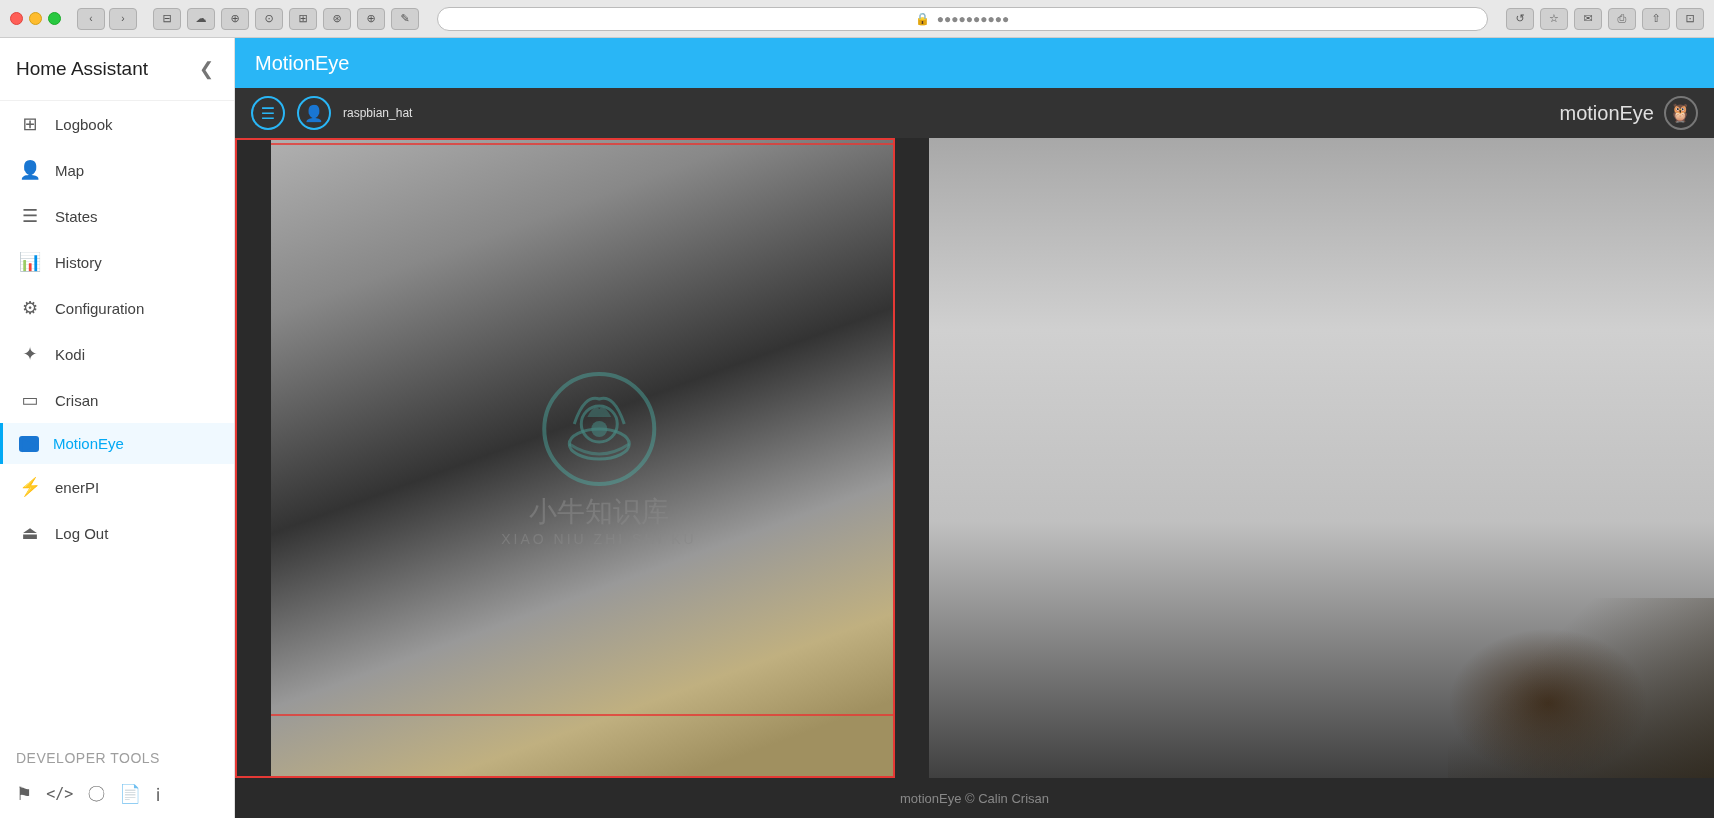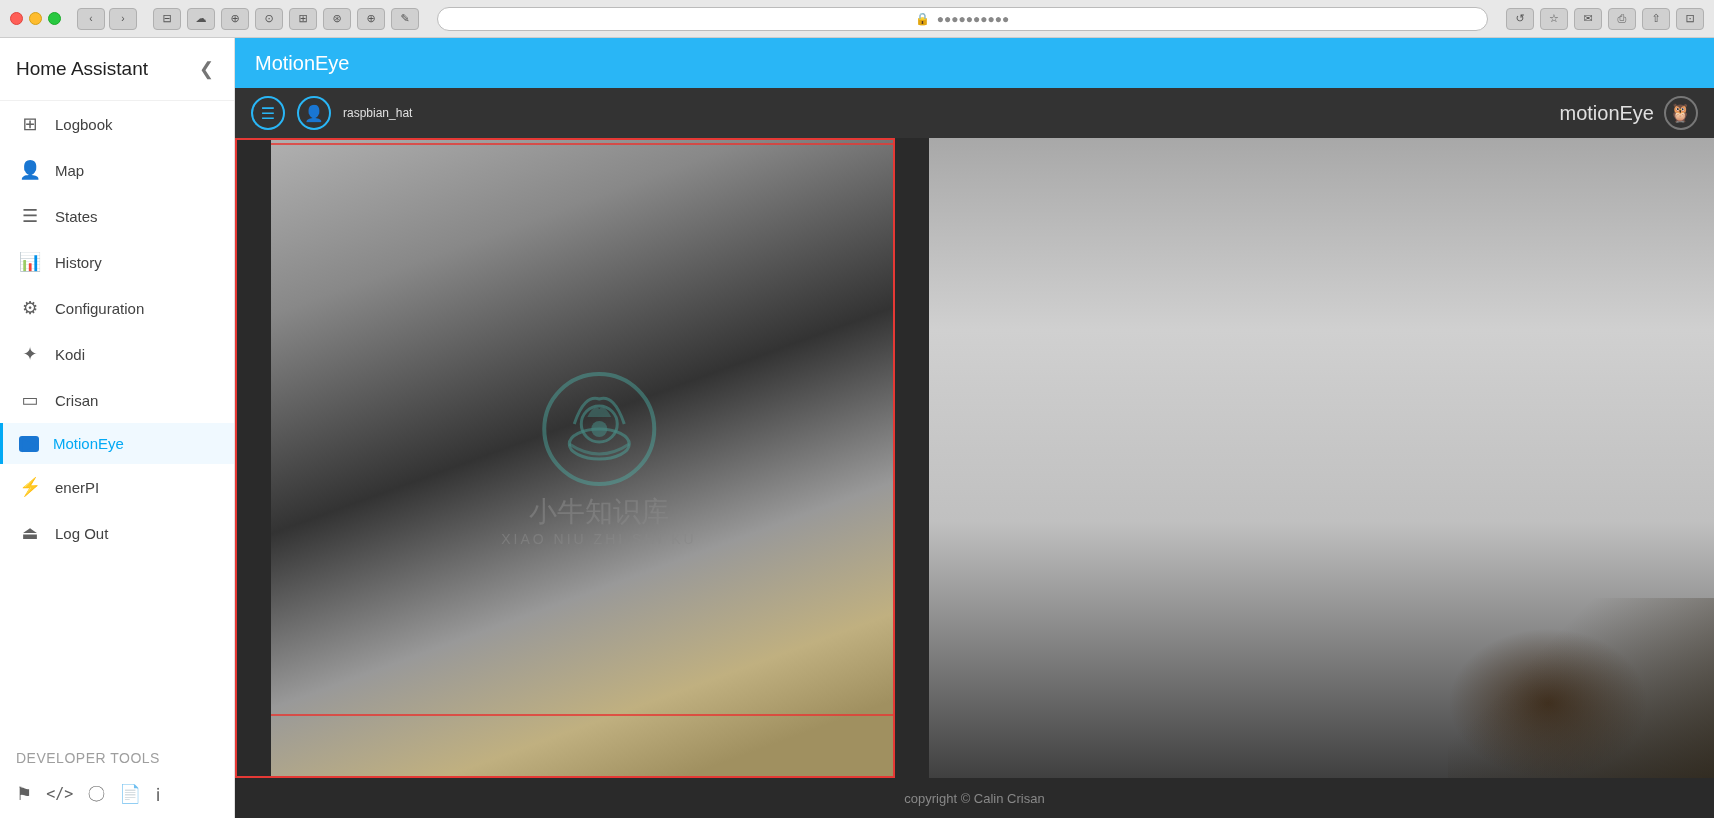--- a/index.html
+++ b/index.html
@@ -468,17 +468,17 @@
             <div class="cam-right-bg">
 
               <div style="position:absolute; bottom:0; right:100px; width:200px; height:150px; background:radial-gradient(ellipse, #3a2510 0%, transparent 70%); opacity:0.8;"></div>
               <div style="position:absolute; bottom:0; right:0; width:300px; height:180px; background:linear-gradient(135deg, transparent 30%, #2a2010 100%); opacity:0.7;"></div>
             </div>
           </div>
         </div>
       </div>
 
       <div class="motioneye-footer">
-        <span class="footer-text">copyright © Calin Crisan</span>
+        <span class="footer-text">motionEye © Calin Crisan</span>
       </div>
     </div>
   </div>
 </div>
 
 </body></html>

